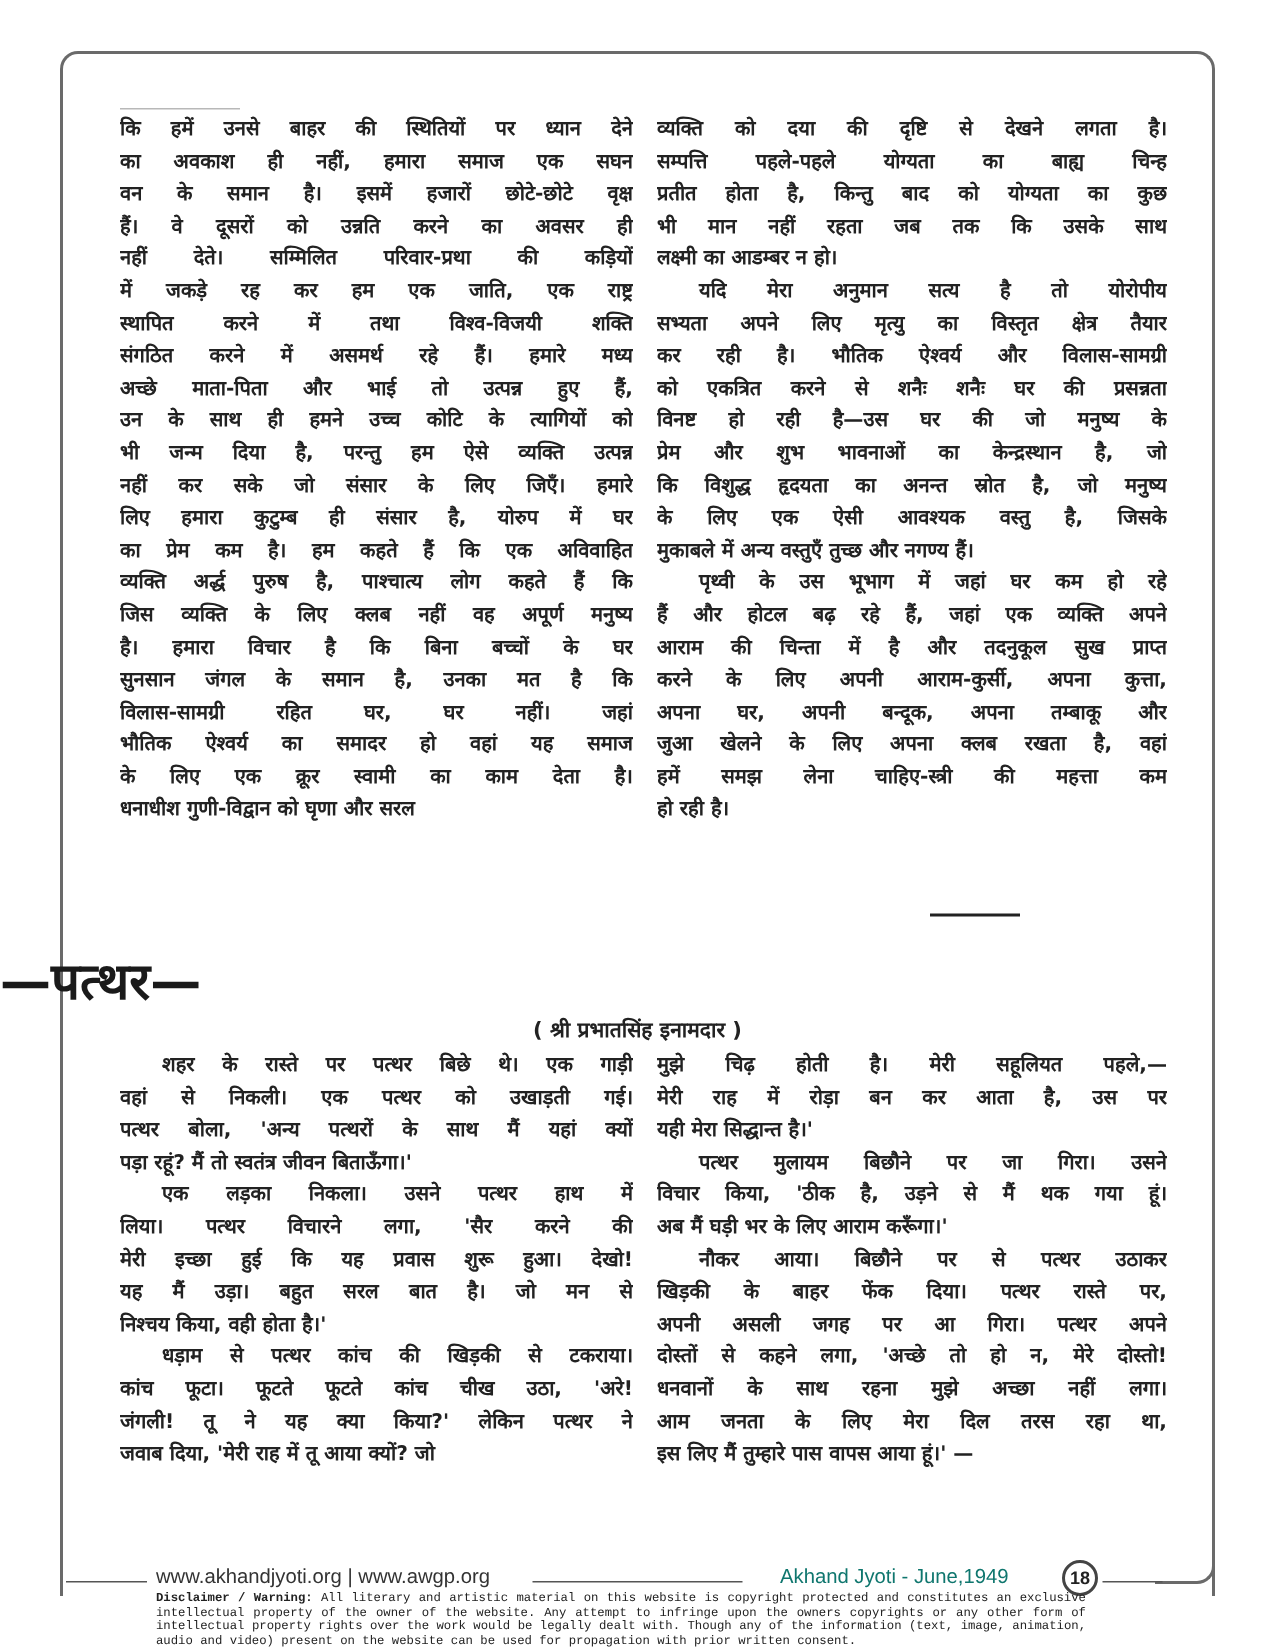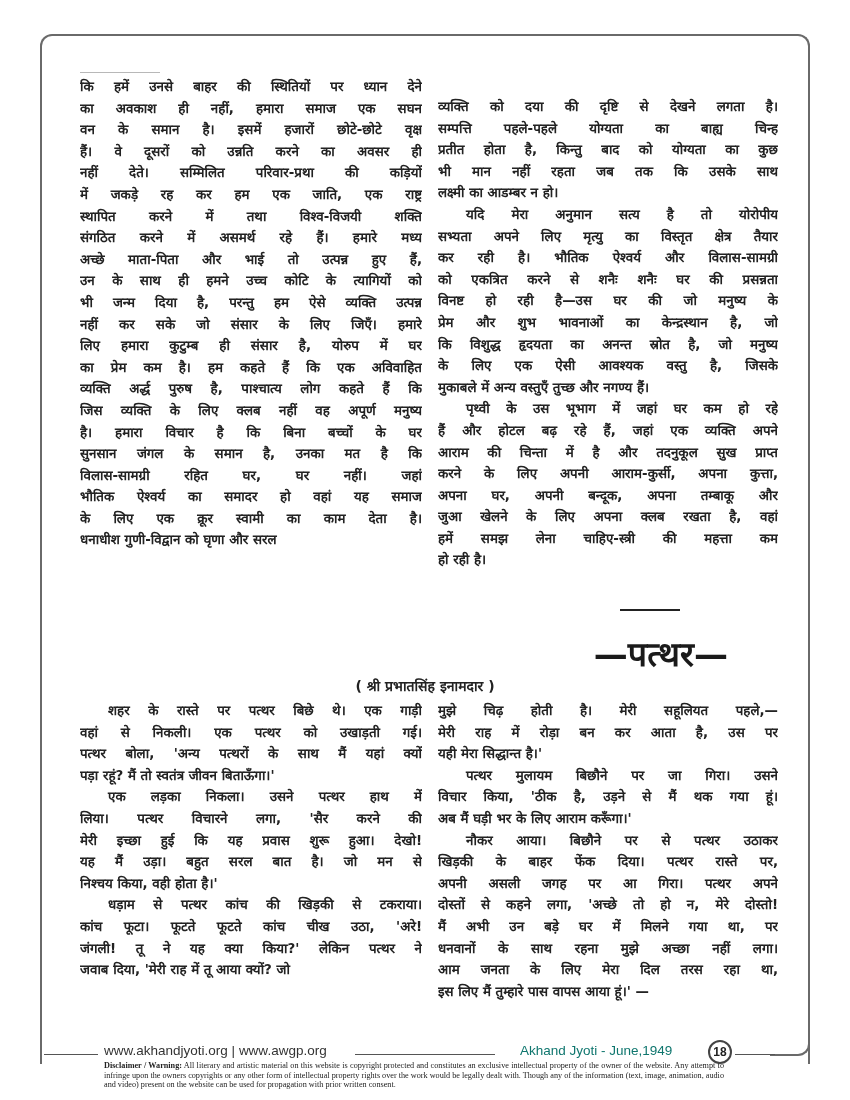--- a/index.html
+++ b/index.html
@@ -51,32 +51,32 @@
     font-size: 13.4px;
     line-height: 21.6px;
     font-weight: bold;
     color: #222;
     text-align: justify;
   }
   .col p {
     margin: 0;
   }
   .col-left-top { left: 80px; top: 76px; width: 342px; }
-  .col-right-top { left: 438px; top: 76px; width: 340px; margin-top: 20px; }
+  .col-right-top { left: 438px; top: 76px; width: 340px; }
   .col-left-bottom { left: 80px; top: 700px; width: 342px; }
   .col-right-bottom { left: 438px; top: 700px; width: 340px; }
 
   .line { display: block; white-space: nowrap; overflow: hidden; }
 
   .article-title {
     position: absolute;
     left: 0;
     width: 728px;
     top: 630px;
-    text-align: right;
+    text-align: left;
     font-size: 34px;
     font-weight: bold;
     color: #1a1a1a;
     font-family: "DejaVu Sans", sans-serif;
   }
   .article-author {
     position: absolute;
     left: 0;
     width: 850px;
     top: 676px;
@@ -148,21 +148,21 @@
     font-family: "Liberation Sans", sans-serif;
     font-weight: bold;
     font-size: 12px;
     color: #222;
   }
   .disclaimer {
     position: absolute;
     left: 104px;
     top: 1061px;
     width: 620px;
-    font-family: Liberation Serif, serif;
+    font-family: Liberation Mono, monospace;
     font-size: 8.2px;
     line-height: 9.6px;
     color: #222;
     text-align: justify;
   }
   .disclaimer b {
     font-weight: bold;
   }
   .scan-mark {
     position: absolute;
@@ -274,21 +274,20 @@
     <p>
       <span class="line" style="text-indent: 28px; text-align: justify; text-align-last: justify;">पत्थर मुलायम बिछौने पर जा गिरा। उसने</span>
       <span class="line" style="text-align: justify; text-align-last: justify;">विचार किया, 'ठीक है, उड़ने से मैं थक गया हूं।</span>
       <span class="line">अब मैं घड़ी भर के लिए आराम करूँगा।'</span>
     </p>
     <p>
       <span class="line" style="text-indent: 28px; text-align: justify; text-align-last: justify;">नौकर आया। बिछौने पर से पत्थर उठाकर</span>
       <span class="line" style="text-align: justify; text-align-last: justify;">खिड़की के बाहर फेंक दिया। पत्थर रास्ते पर,</span>
       <span class="line" style="text-align: justify; text-align-last: justify;">अपनी असली जगह पर आ गिरा। पत्थर अपने</span>
       <span class="line" style="text-align: justify; text-align-last: justify;">दोस्तों से कहने लगा, 'अच्छे तो हो न, मेरे दोस्तो!</span>
-      <span class="line" style="text-align: justify; text-align-last: justify;">मैं अभी उन बड़े घर में मिलने गया था, पर</span>
       <span class="line" style="text-align: justify; text-align-last: justify;">धनवानों के साथ रहना मुझे अच्छा नहीं लगा।</span>
       <span class="line" style="text-align: justify; text-align-last: justify;">आम जनता के लिए मेरा दिल तरस रहा था,</span>
       <span class="line">इस लिए मैं तुम्हारे पास वापस आया हूं।' —</span>
     </p>
   </div>
 
 <div class="footer-rule-left"></div>
 <div class="footer-links">
   <a>www.akhandjyoti.org</a>
   <span>|</span>

